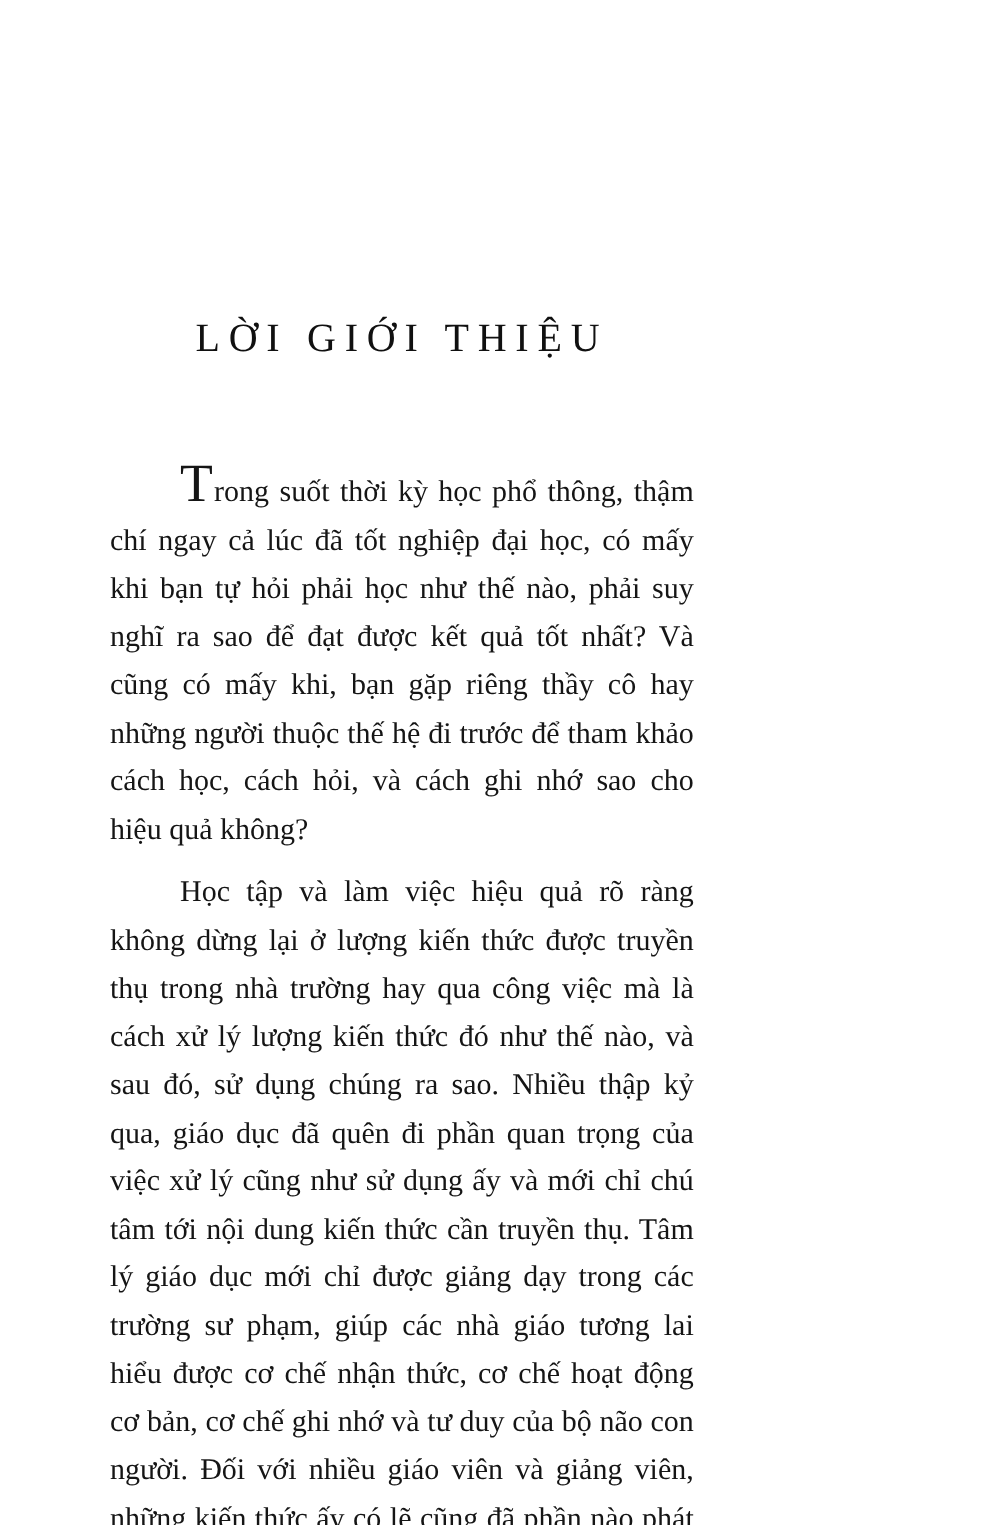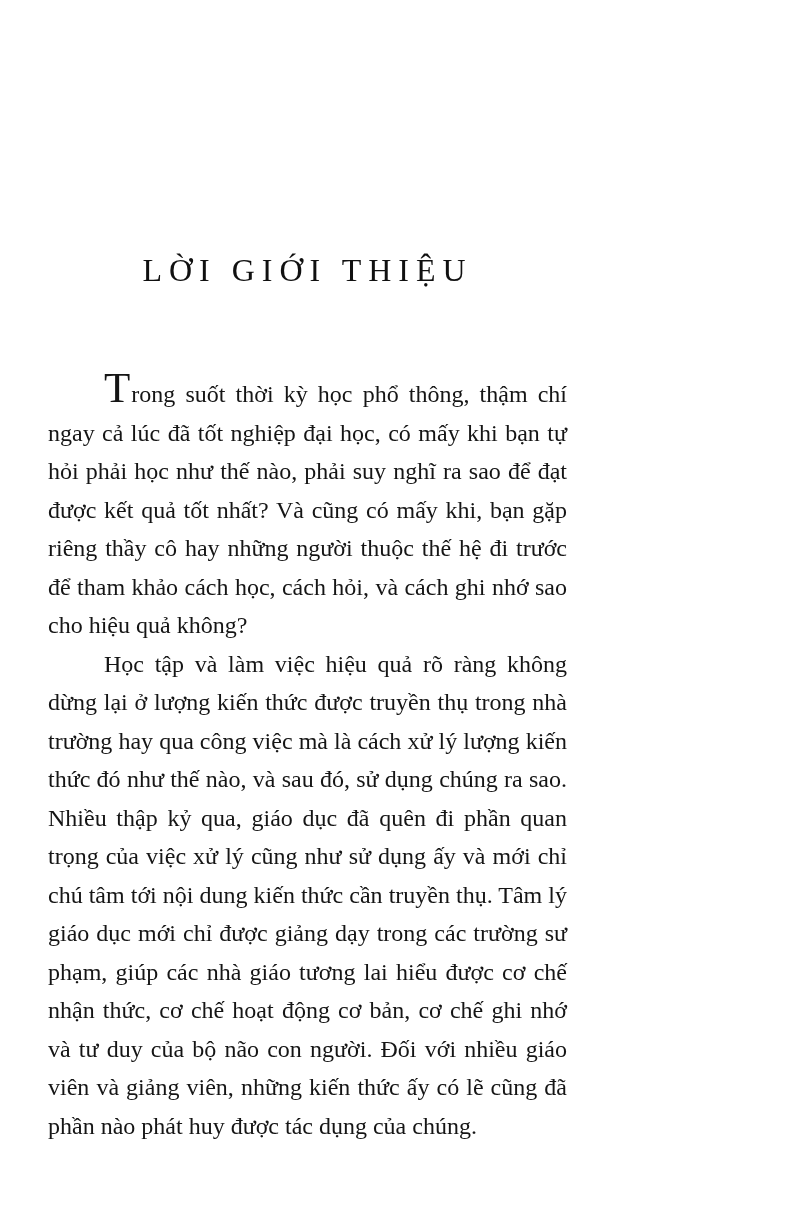--- a/index.html
+++ b/index.html
@@ -12,37 +12,37 @@
     height: 1220px;
     overflow: hidden;
     font-family: "Liberation Serif", "DejaVu Serif", serif;
     color: #151515;
     -webkit-font-smoothing: antialiased;
   }
   .page {
     box-sizing: border-box;
     width: 677px;
     height: 1220px;
-    padding: 252px 110px 0 48px;
+    padding: 252px 110px 0 76px;
     background: #ffffff;
   }
   .chapter-title {
     font-size: 32px;
     font-weight: 400;
     letter-spacing: 7px;
     text-align: center;
     margin: 0 0 80px 0;
     color: #101010;
     white-space: nowrap;
   }
   .body-text p.para {
     font-size: 24px;
     line-height: 38.5px;
     text-align: justify;
-    margin: 0;
+    margin: 12px;
     text-indent: 56px;
     color: #151515;
   }
   .dropcap {
     font-size: 43px;
     line-height: 38.5px;
     letter-spacing: 1px;
   }
 </style>
 </head>

